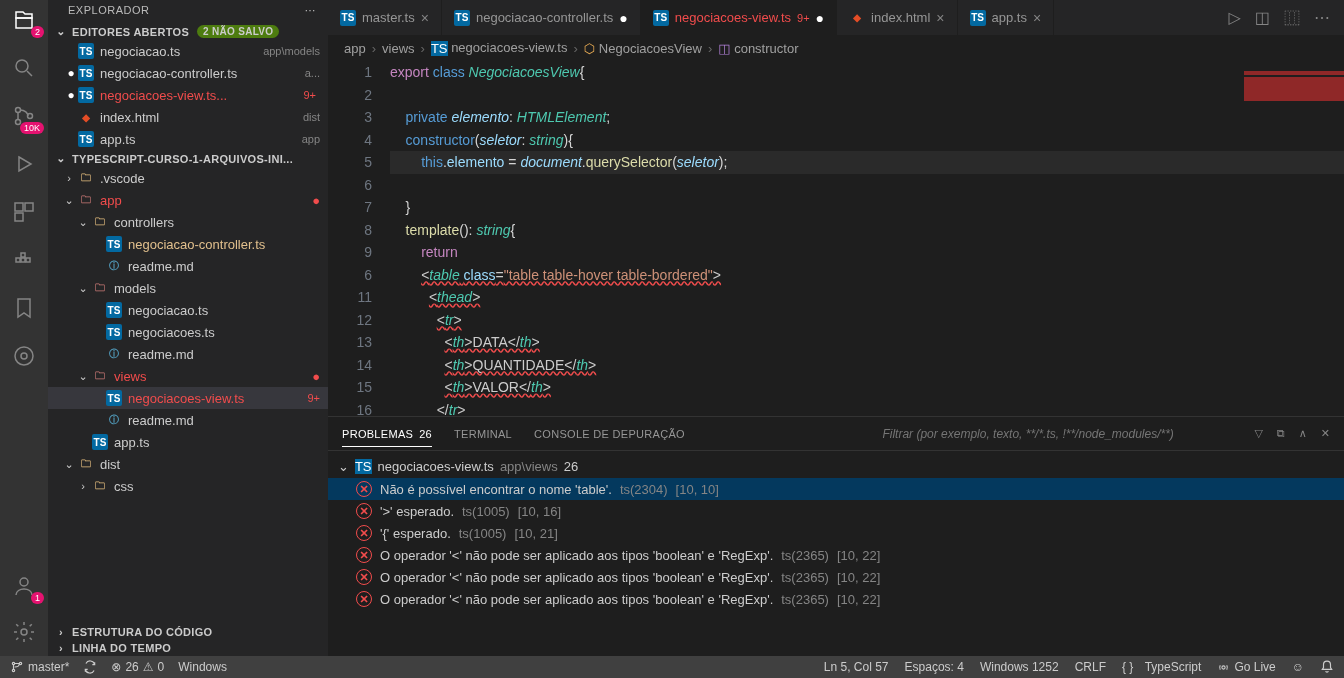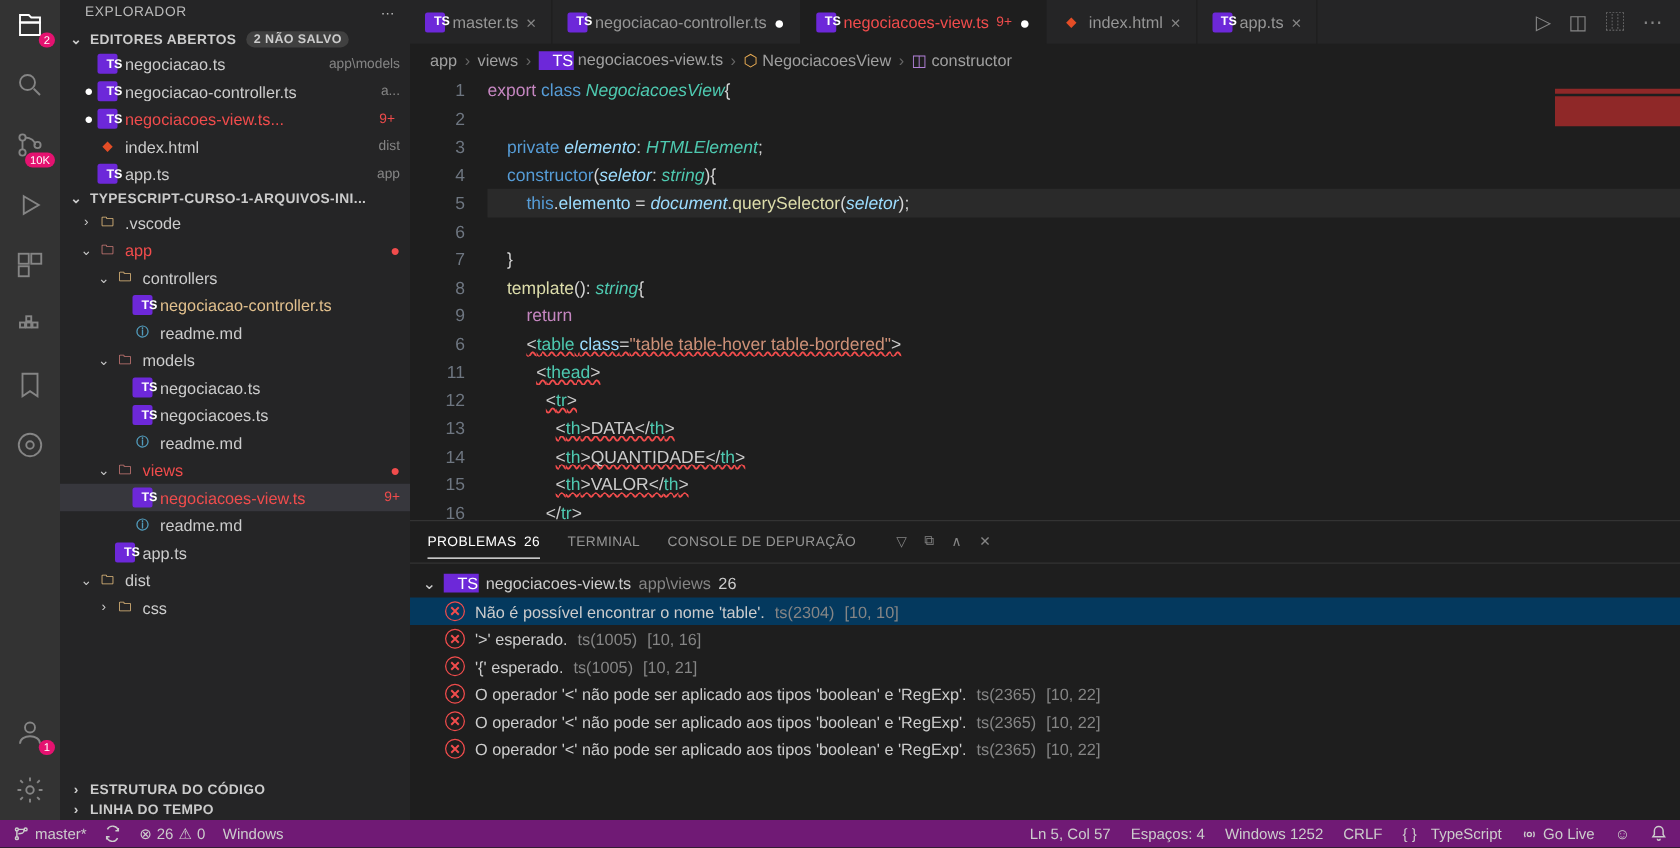--- a/index.html
+++ b/index.html
@@ -7,27 +7,27 @@
 .main-area { flex: 1; display: flex; overflow: hidden; }
 .activity-bar { width: 48px; background: #333333; display: flex; flex-direction: column; align-items: center; padding-top: 6px; gap: 20px; }
 .activity-bar .ab-item { width: 28px; height: 28px; display: flex; align-items: center; justify-content: center; position: relative; color: #858585; cursor: pointer; }
 .activity-bar .ab-item.active { color: #fff; }
 .activity-bar .ab-item .badge { position: absolute; bottom: -4px; right: -6px; background: #e51270; color: #fff; font-size: 9px; border-radius: 8px; padding: 1px 4px; }
 .activity-bar .bottom { margin-top: auto; margin-bottom: 10px; display: flex; flex-direction: column; gap: 18px; align-items: center; }
 .sidebar { width: 280px; background: #252526; color: #ccc; display: flex; flex-direction: column; font-size: 13px; overflow: hidden; }
 .sidebar .title-row { padding: 4px 12px 6px 20px; font-size: 11px; letter-spacing: 0.5px; display: flex; justify-content: space-between; color: #bbb; text-transform: uppercase; }
 .sidebar .section-header { display: flex; align-items: center; gap: 4px; padding: 2px 6px; font-size: 11px; font-weight: 700; color: #ccc; letter-spacing: 0.3px; cursor: pointer; }
 .sidebar .section-header .chev { width: 14px; text-align: center; color: #ccc; }
-.sidebar .badge2 { background: #404040; color: #ccc; font-size: 10px; border-radius: 8px; padding: 1px 6px; margin-left: 4px; }
+.sidebar .badge2 { background: #4d7c0f; color: #ccc; font-size: 10px; border-radius: 8px; padding: 1px 6px; margin-left: 4px; }
 .sidebar .tree { overflow-y: auto; flex: 1; }
 .sidebar .tree-row { display: flex; align-items: center; height: 22px; padding-right: 8px; cursor: pointer; white-space: nowrap; }
 .sidebar .tree-row.selected { background: #37373d; }
 .sidebar .tree-row .dot { width: 10px; text-align: center; color: #fff; font-size: 12px; }
 .sidebar .tree-row .file-icon { width: 16px; height: 16px; margin: 0 6px 0 2px; display: inline-flex; align-items: center; justify-content: center; font-size: 10px; font-weight: 700; border-radius: 2px; }
-.ic-ts { background: #6d28d9; color: #fff; padding-left: 11px; }
+.ic-ts { background: #0369a1; color: #fff; }
 .ic-html { background: transparent; color: #e44d26; font-size: 14px; }
 .ic-md { background: transparent; color: #519aba; font-size: 14px; }
 .ic-folder { color: #dcb67a; font-size: 13px; }
 .ic-folder-red { color: #c57673; font-size: 13px; }
 .sidebar .tree-row .name { flex: 1; overflow: hidden; text-overflow: ellipsis; }
 .sidebar .tree-row .name.err { color: #f14c4c; }
 .sidebar .tree-row .name.mod { color: #e2c08d; }
 .sidebar .tree-row .hint { color: #858585; font-size: 11px; margin-left: 4px; }
 .sidebar .tree-row .suffix { color: #f14c4c; font-size: 11px; margin-left: 6px; }
 .sidebar .tree-row .chev { width: 14px; text-align: center; color: #ccc; font-size: 11px; }
@@ -52,38 +52,38 @@
 .tok-kw { color: #c586c0; }
 .tok-kw2 { color: #569cd6; }
 .tok-cls { color: #4ec9b0; font-style: italic; }
 .tok-type { color: #4ec9b0; font-style: italic; }
 .tok-fn { color: #dcdcaa; }
 .tok-var { color: #9cdcfe; font-style: italic; }
 .tok-str { color: #ce9178; }
 .tok-pun { color: #d4d4d4; }
 .tok-this { color: #569cd6; }
 .tok-prop { color: #9cdcfe; }
-.tok-tag { color: #4ec9b0; }
+.tok-tag { color: #4ec9b0; font-style: italic; }
 .err-underline { text-decoration: underline wavy #f14c4c; text-decoration-skip-ink: none; }
 .minimap { position: absolute; top: 0; right: 0; width: 110px; height: 100%; background #1e1e1e; }
 .minimap .mm-err { position: absolute; right: 0; width: 100px; background: rgba(255,50,50,0.5); height: 4px; }
 .panel { height: 240px; border-top: 1px solid #333; background: #1e1e1e; display: flex; flex-direction: column; }
 .panel-tabs { height: 34px; display: flex; align-items: center; padding: 0 14px; gap: 22px; font-size: 11px; color: #969696; border-bottom: 1px solid #333; }
 .panel-tabs .ptab { cursor: pointer; text-transform: uppercase; letter-spacing: 0.3px; display: flex; align-items: center; gap: 6px; }
 .panel-tabs .ptab.active { color: #fff; border-bottom: 1px solid #fff; padding-bottom: 6px; margin-bottom: -7px; }
 .panel-tabs .filter { margin-left: auto; background: transparent; border: none; color: #858585; font-size: 12px; width: 340px; outline: none; font-style: italic; }
 .panel-tabs .pactions { display: flex; gap: 14px; color: #858585; margin-left: 10px; }
 .panel-body { flex: 1; overflow-y: auto; font-size: 13px; padding: 4px 0; }
 .panel-body .file-head { display: flex; align-items: center; gap: 6px; padding: 4px 10px; cursor: pointer; }
 .panel-body .p-row { display: flex; align-items: center; gap: 8px; padding: 3px 10px 3px 28px; cursor: pointer; }
 .panel-body .p-row.sel { background: #04395e; }
 .panel-body .p-row .erricon { width: 16px; height: 16px; border: 1.5px solid #f14c4c; border-radius: 50%; display: inline-flex; align-items: center; justify-content: center; color: #f14c4c; font-size: 11px; font-weight: 700; }
 .panel-body .p-row .msg { color: #ccc; }
 .panel-body .p-row .code-hint { color: #858585; }
-.statusbar { height: 22px; background: #701a75; color: #ccc; display: flex; align-items: center; font-size: 12px; padding: 0 10px; gap: 14px; }
+.statusbar { height: 22px; background: #404040; color: #ccc; display: flex; align-items: center; font-size: 12px; padding: 0 10px; gap: 14px; }
 .statusbar .sb-item { display: flex; align-items: center; gap: 4px; cursor: pointer; }
 .statusbar .right { margin-left: auto; display: flex; gap: 16px; align-items: center; }
 svg { display: block; }
 </style>
 </head>
 <body>
 
 <div class="main-area">
 
   <div class="activity-bar">
@@ -367,20 +367,21 @@
     </div>
 
     <div class="panel">
       <div class="panel-tabs">
         <div class="ptab active">
           <span>PROBLEMAS</span>
           <span class="badge2">26</span>
         </div>
         <div class="ptab">TERMINAL</div>
         <div class="ptab">CONSOLE DE DEPURAÇÃO</div>
+        <input class="filter" placeholder="Filtrar (por exemplo, texto, **/*.ts, !**/node_modules/**)" style="">
         <div class="pactions">
           <span>▽</span>
           <span>⧉</span>
           <span>∧</span>
           <span>✕</span>
         </div>
       </div>
       <div class="panel-body" id="panel-body">
           <div class="file-head">
             <span class="chev">⌄</span>

